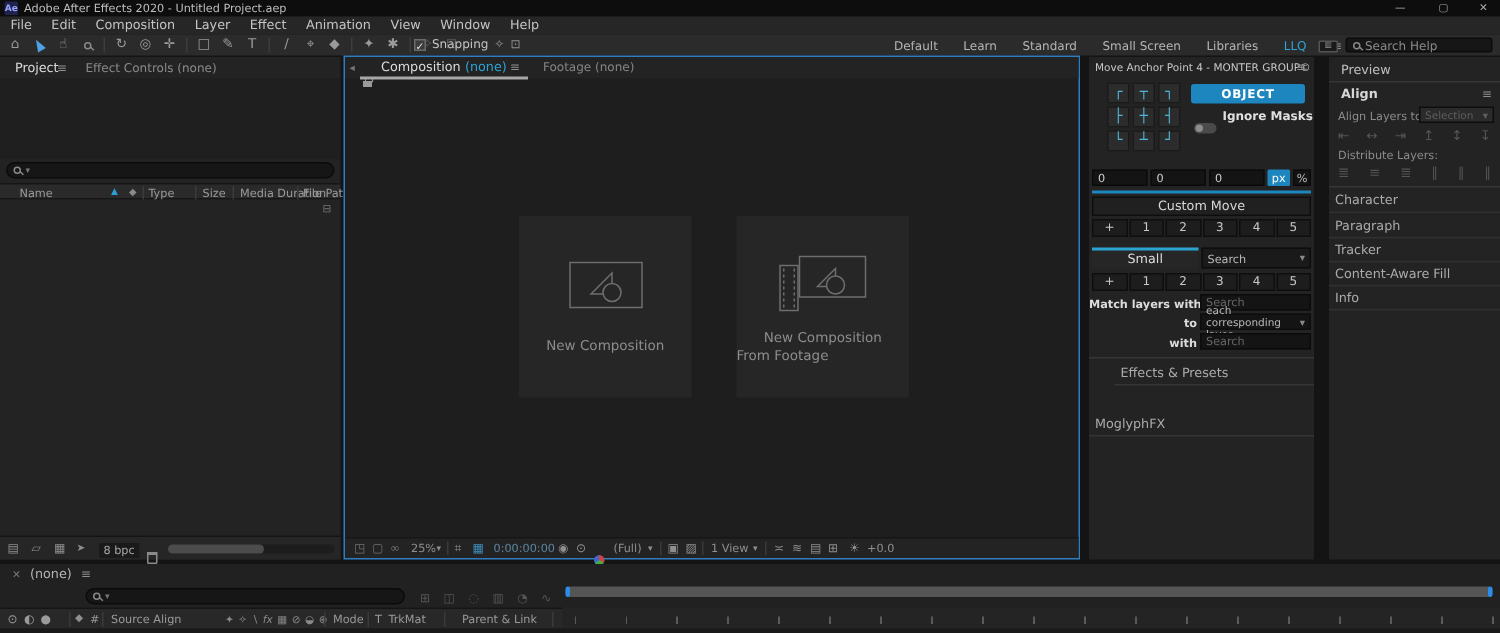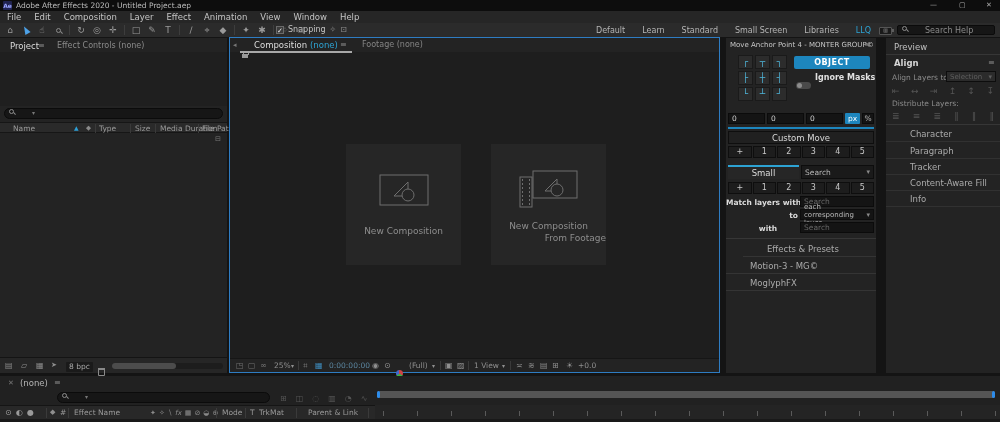--- a/index.html
+++ b/index.html
@@ -41,39 +41,39 @@
   .icon-rgb { display:inline-block; width:7px; height:7px; border-radius:50%;
     background:conic-gradient(#c44 0 33%,#4a4 33% 66%,#46c 66% 100%); }
   .checkbox { display:inline-block; width:8px; height:8px; background:#3c3c3c; border:1px solid #6a6a6a;
     color:#e8e8e8; font-size:7px; line-height:8px; text-align:center; }
 
   
   .inp { position:absolute; background:#141414; border:1px solid #0b0b0b; color:#cfcfcf;
     font-family:"DejaVu Sans","Liberation Sans",sans-serif; font-size:7.5px; padding:0 3px; outline:none; }
   .inp::placeholder { color:#666; }
   .search-wrap { position:absolute; background:#161616; border:1px solid #0b0b0b; border-radius:6px;
-    display:flex; align-items:flex-start; padding:0 4px; gap:18px; }
+    display:flex; align-items:center; padding:0 4px; gap:3px; }
   .search-wrap input { background:transparent; border:none; outline:none; color:#bbb; font-size:8px; flex:1; min-width:0;
     font-family:"DejaVu Sans","Liberation Sans",sans-serif; }
   .search-wrap input::placeholder { color:#8a8a8a; }
 
   
   .agrid-cell { width:15px; height:14px; background:#2c2c2c; border:1px solid #1a1a1a; color:#4fb6da;
     font-size:9px; line-height:13px; text-align:center; }
   .btn-blue { position:absolute; background:#1d86be; color:#fff; font-weight:bold; font-size:8px;
     text-align:center; border-radius:2px; }
   .btn-dark { background:#1d1d1d; border:1px solid #0e0e0e; color:#c8c8c8; font-size:8px;
     text-align:center; flex:1; line-height:10px; }
   .bar-head { position:absolute; background:#202020; border:1px solid #0e0e0e; color:#d8d8d8;
     font-size:8.5px; text-align:center; }
   .dd { position:absolute; background:#1a1a1a; border:1px solid #0d0d0d; color:#b9b9b9; font-size:7.5px;
     display:flex; align-items:center; padding:0 3px; }
   .dd .caret { margin-left:auto; color:#8a8a8a; font-size:7px; }
   .grp { position:absolute; left:0; right:0; height:16px; border-bottom:1px solid #343434;
-    color:#ababab; font-size:8.5px; line-height:16px; padding-left:24px; }
+    color:#ababab; font-size:8.5px; line-height:16px; padding-left:4px; }
 
   .ruler { position:absolute; background:#242424; }
   .ruler::before { content:""; position:absolute; left:8px; right:4px; bottom:3px; height:5px;
     background:repeating-linear-gradient(90deg,#5a5a5a 0,#5a5a5a 1px,transparent 1px,transparent 34px); }
   .hthumb { position:absolute; background:#555; border-radius:3px; }
   .hthumb::before,.hthumb::after { content:""; position:absolute; top:0; bottom:0; width:3px; background:#2d8ceb; border-radius:3px; }
   .hthumb::before { left:0; } .hthumb::after { right:0; }
 </style>
 </head>
 <body>
@@ -214,21 +214,21 @@
     <div style="position:absolute; left:261px; top:106px; width:115px; height:121px; background:#262626;">
       <svg style="position:absolute; left:28px; top:26px;" width="60" height="38" viewBox="0 0 60 38">
         <rect x="14" y="1" width="44" height="27" fill="none" stroke="#6e6e6e"></rect>
         <rect x="1" y="7" width="12" height="30" fill="#262626" stroke="#6e6e6e"></rect>
         <line x1="3.5" y1="9" x2="3.5" y2="35" stroke="#6e6e6e" stroke-dasharray="2 2"></line>
         <line x1="10.5" y1="9" x2="10.5" y2="35" stroke="#6e6e6e" stroke-dasharray="2 2"></line>
         <path d="M26 21 L38 9 L38 21 Z" fill="none" stroke="#6e6e6e"></path>
         <circle cx="38" cy="20" r="6" fill="#262626" stroke="#6e6e6e"></circle>
       </svg>
       <span class="tx" style="left:0; top:78px; width:115px; text-align:center; font-size:9px; color:#8d8d8d;">New Composition</span>
-      <span class="tx" style="left:0; top:90px; width:115px; text-align:right; font-size:9px; color:#8d8d8d;">From Footage</span>
+      <span class="tx" style="left:0; top:90px; width:115px; text-align:left; font-size:9px; color:#8d8d8d;">From Footage</span>
     </div>
 
     <div style="position:absolute; left:0; bottom:0; width:489px; height:14px; background:#232323; border-top:1px solid #161616;">
       <span class="ic" style="left:6px; top:3px; color:#707070;">◳</span>
       <span class="ic" style="left:18px; top:3px; color:#707070;">▢</span>
       <span class="ic" style="left:30px; top:3px; color:#707070;">∞</span>
       <span class="tx" style="left:44px; top:3px; font-size:7.5px; color:#8f8f8f;">25%</span>
       <span class="ic" style="left:61px; top:4px; font-size:6px;">▾</span>
       <span class="vdiv" style="left:68px; top:2px; height:9px;"></span>
       <span class="ic" style="left:73px; top:3px;">⌗</span>
@@ -306,26 +306,25 @@
       <span class="btn-dark">5</span>
     </div>
 
     <span class="tx" style="left:0; top:161px; width:72px; text-align:right; font-size:7.5px; font-weight:bold; color:#dcdcdc;">Match layers with</span>
     <input class="inp" style="left: 74px; top: 158px; width: 74px; height: 11px;" placeholder="Search">
     <span class="tx" style="left:0; top:174px; width:72px; text-align:right; font-size:7.5px; font-weight:bold; color:#dcdcdc;">to</span>
     <span class="dd" style="left:74px; top:171px; width:74px; height:11px; background:#141414;">
       <span style="font-size:7px;">each corresponding layer</span>
       <span class="caret">▾</span>
     </span>
-    <span class="tx" style="left:0; top:187px; width:84px; text-align:center; font-size:7.5px; font-weight:bold; color:#dcdcdc;">with</span>
+    <span class="tx" style="left:0; top:187px; width:72px; text-align:right; font-size:7.5px; font-weight:bold; color:#dcdcdc;">with</span>
     <input class="inp" style="left: 74px; top: 184px; width: 74px; height: 11px;" placeholder="Search">
 
     <span class="hline" style="left:0; top:200px; width:150px;"></span>
     <span class="grp" style="top:203px;margin-left:17px;">Effects &amp; Presets</span>
-    <span class="grp" style="top:220px;">Motion-3 - MG©</span>
     <span class="grp" style="top:237px;">MoglyphFX</span>
   </div>
 
   <div class="panel" style="left:886px; top:38px; width:114px; height:335px;">
     <span class="tx" style="left:8px; top:5px; font-size:8.5px; color:#c0c0c0;">Preview</span>
     <span class="hline" style="left:0; top:16px; width:114px;"></span>
 
     <span class="tx" style="left:8px; top:21px; font-size:8.5px; color:#d6d6d6;font-weight:bold;">Align</span>
     <span class="tx" style="left:102px; top:21px; font-size:8px; color:#8f8f8f;">≡</span>
     <span class="tx" style="left:6px; top:36px; font-size:7.5px; color:#8b8b8b;">Align Layers to:</span>
@@ -382,21 +381,21 @@
 
     <div style="position:absolute; left:0; top:29px; width:375px; height:14px; background:#282828; border-top:1px solid #151515;">
       <span class="ic" style="left:5px; top:3px; color:#9a9a9a;">⊙</span>
       <span class="ic" style="left:16px; top:3px; color:#9a9a9a;">◐</span>
       <span class="ic" style="left:27px; top:3px; color:#9a9a9a;">●</span>
       <span style="position:absolute; left:37px; top:6px;"></span>
       <span class="vdiv" style="left:46px; top:2px; height:10px;"></span>
       <span class="ic" style="left:50px; top:3px; font-size:7px;">◆</span>
       <span class="tx" style="left:60px; top:3px; font-size:7.5px; color:#9a9a9a;">#</span>
       <span class="vdiv" style="left:68px; top:2px; height:10px;"></span>
-      <span class="tx" style="left:74px; top:3px; font-size:7.5px; color:#9a9a9a;">Effect Name</span>
+      <span class="tx" style="left:74px; top:3px; font-size:7.5px; color:#9a9a9a;">Source Align</span>
       <div class="flexrow" style="left:150px; top:3px; gap:3px; font-size:7px; color:#8a8a8a;">
         <span>✦</span>
         <span>✧</span>
         <span>∖</span>
         <span style="font-style:italic;">fx</span>
         <span>▦</span>
         <span>⊘</span>
         <span>◒</span>
         <span>⊕</span>
       </div>

